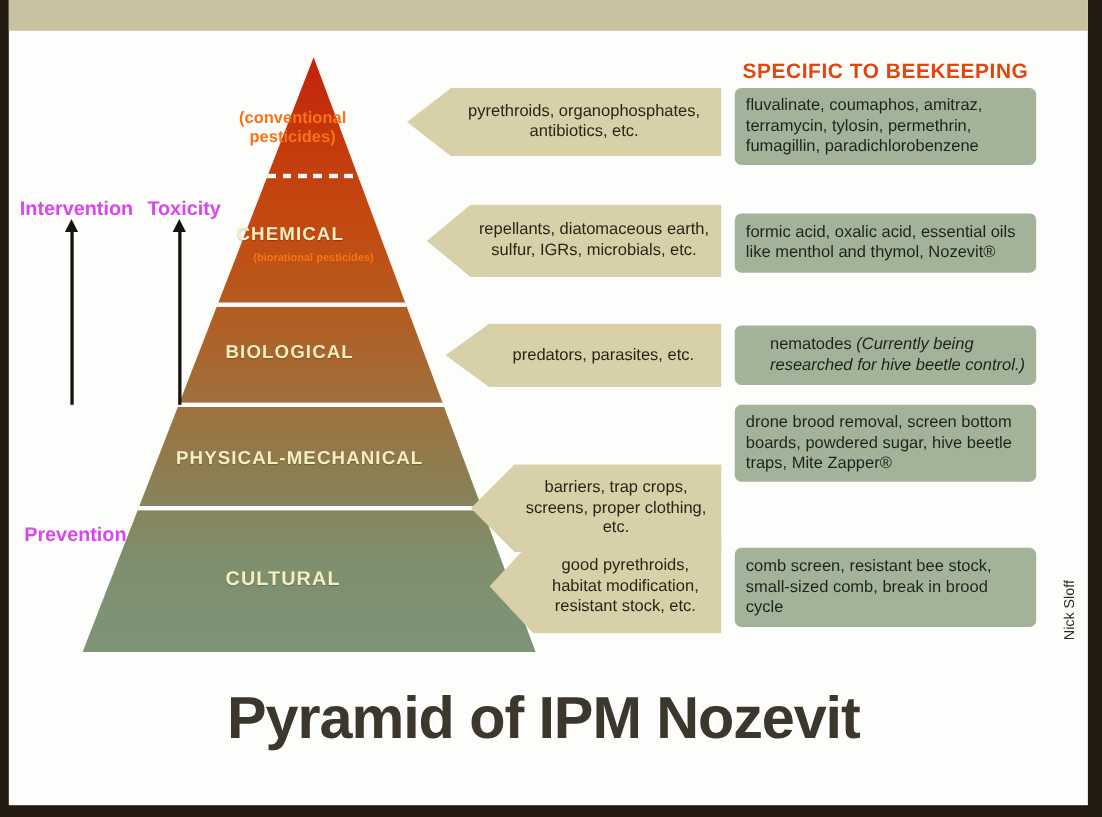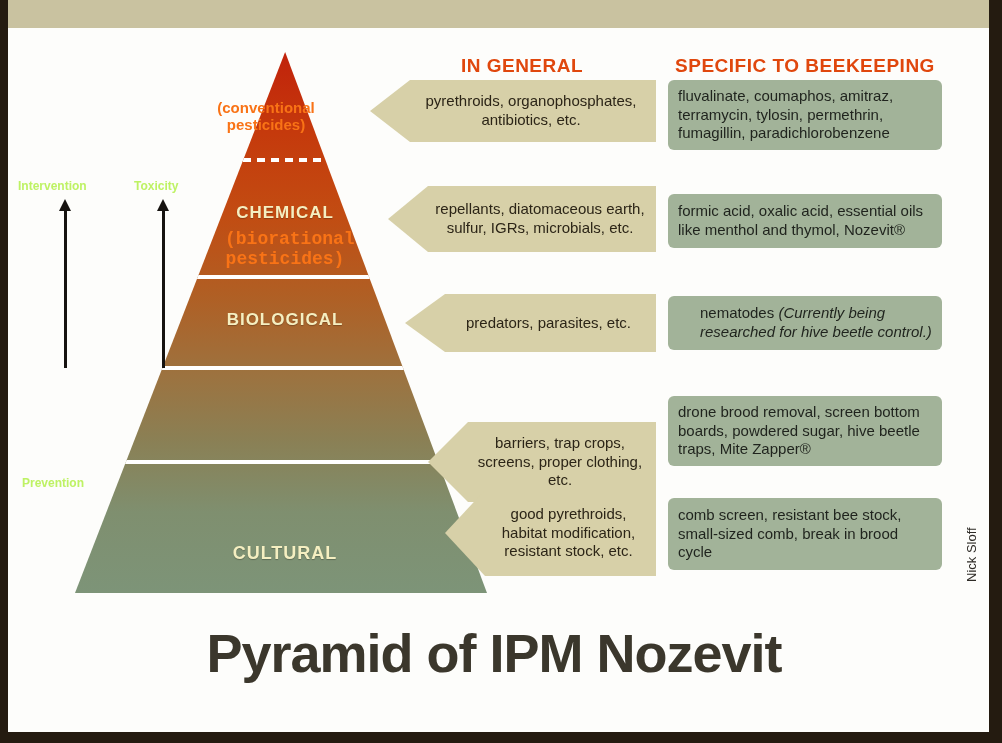--- a/index.html
+++ b/index.html
@@ -8,32 +8,32 @@
   .topbar{position:absolute;left:8px;right:13px;top:0;height:28px;background:#c9c2a0;}
 
   
   .pyramid{position:absolute;left:75px;top:52px;width:412px;height:541px;
     clip-path:polygon(51% 0%,100% 100%,0% 100%);
     background:linear-gradient(180deg,#c1220b 0%,#c53a0c 15%,#c24c12 30%,#b05f24 45%,#9c7340 60%,#8a8055 72%,#7f8f6f 85%,#7d9478 100%);}
   .sep{position:absolute;left:0;right:0;height:4px;background:#ffffff;}
   .sep.dashed{background:repeating-linear-gradient(90deg,#ffffff 0 8px,rgba(255,255,255,0) 8px 14px);}
   .sep.d1{top:106px;} .sep.s1{top:223px;} .sep.s2{top:314px;} .sep.s3{top:408px;}
 
-  .lvl{position:absolute;text-align:center;font-weight:bold;color:#f5efc1;letter-spacing:1px;
+  .lvl{position:absolute;text-align:left;font-weight:bold;color:#f5efc1;letter-spacing:1px;
     text-shadow:0 1px 1px rgba(0,0,0,.25);}
   .lvl.chem{left:215px;width:140px;top:203px;font-size:17px;}
   .lvl.bio{left:205px;width:160px;top:310px;font-size:17px;}
   .lvl.phys{left:160px;width:250px;top:407px;font-size:17px;}
-  .lvl.cult{left:205px;width:160px;top:543px;font-size:18px;}
+  .lvl.cult{left:205px;width:160px;top:516px;font-size:18px;}
   .darklbl{position:absolute;text-align:center;font-weight:bold;color:#f97316;line-height:1.12;}
   .darklbl.tip{left:196px;width:140px;top:100px;font-size:15px;}
-  .darklbl.biorat{left:225px;width:120px;top:229px;font-size:18px;font-family:Liberation Mono, monospace;}
+  .darklbl.biorat{left:225px;width:120px;top:229px;font-size:10px;}
 
   
-  .axislbl{position:absolute;font-weight:bold;color:#bef264;font-size:12px;}
+  .axislbl{position:absolute;font-weight:bold;color:#d946ef;font-size:18px;}
   .axislbl.interv{left:18px;top:179px;}
   .axislbl.tox{left:134px;top:179px;}
   .axislbl.prev{left:22px;top:476px;}
   .uparrow{position:absolute;width:3px;background:#161310;}
   .uparrow::before{content:"";position:absolute;top:-11px;left:-5px;
     border-left:6.5px solid transparent;border-right:6.5px solid transparent;
     border-bottom:12px solid #161310;}
   .uparrow.a1{left:64px;top:210px;height:158px;}
   .uparrow.a2{left:162px;top:210px;height:158px;}
 
@@ -54,21 +54,21 @@
   .tanarrow.r4{left:428px;top:390px;width:228px;height:80px;margin-top:32px;}
   .tanarrow.r5{left:445px;top:490px;width:211px;height:86px;}
 
   
   .greenbox{position:absolute;left:668px;width:274px;background:#a2b399;border-radius:6px;
     display:flex;align-items:center;color:#1f231d;font-size:15px;line-height:1.25;
     padding:5px 10px;box-sizing:border-box;}
   .greenbox.g1{top:80px;height:70px;}
   .greenbox.g2{top:194px;height:54px;}
   .greenbox.g3{top:296px;height:54px;padding-left:32px;}
-  .greenbox.g4{top:396px;height:70px;}
+  .greenbox.g4{top:368px;height:70px;}
   .greenbox.g5{top:498px;height:72px;}
   .it{font-style:italic;}
 
   
   .maintitle{position:absolute;left:0;right:14px;top:622px;text-align:center;
     font-size:54px;font-weight:bold;color:#3b372c;letter-spacing:-1px;}
   .credit{position:absolute;left:964px;top:492px;height:90px;color:#2e2b26;font-size:13px;
     writing-mode:vertical-rl;transform:rotate(180deg);}
 </style>
 </head>
@@ -82,29 +82,29 @@
     <div class="sep dashed d1"></div>
     <div class="sep s1"></div>
     <div class="sep s2"></div>
     <div class="sep s3"></div>
   </div>
 
   <div class="darklbl tip">(conventional pesticides)</div>
   <div class="lvl chem">CHEMICAL</div>
   <div class="darklbl biorat">(biorational pesticides)</div>
   <div class="lvl bio">BIOLOGICAL</div>
+  <div class="lvl phys">PHYSICAL-MECHANICAL</div>
   <div class="lvl cult">CULTURAL</div>
 
   <div class="axislbl interv">Intervention</div>
   <div class="axislbl tox">Toxicity</div>
   <div class="uparrow a1"></div>
   <div class="uparrow a2"></div>
   <div class="axislbl prev">Prevention</div>
 
-  <div class="colhdr gen">IN GENERAL</div>
   <div class="colhdr bee">SPECIFIC TO BEEKEEPING</div>
 
   <div class="tanarrow r2">
     <span>repellants, diatomaceous earth, sulfur, IGRs, microbials, etc.</span>
   </div>
   <div class="tanarrow r1">
     <span>pyrethroids, organophosphates, antibiotics, etc.</span>
   </div>
   <div class="tanarrow r3">
     <span>predators, parasites, etc.</span>

